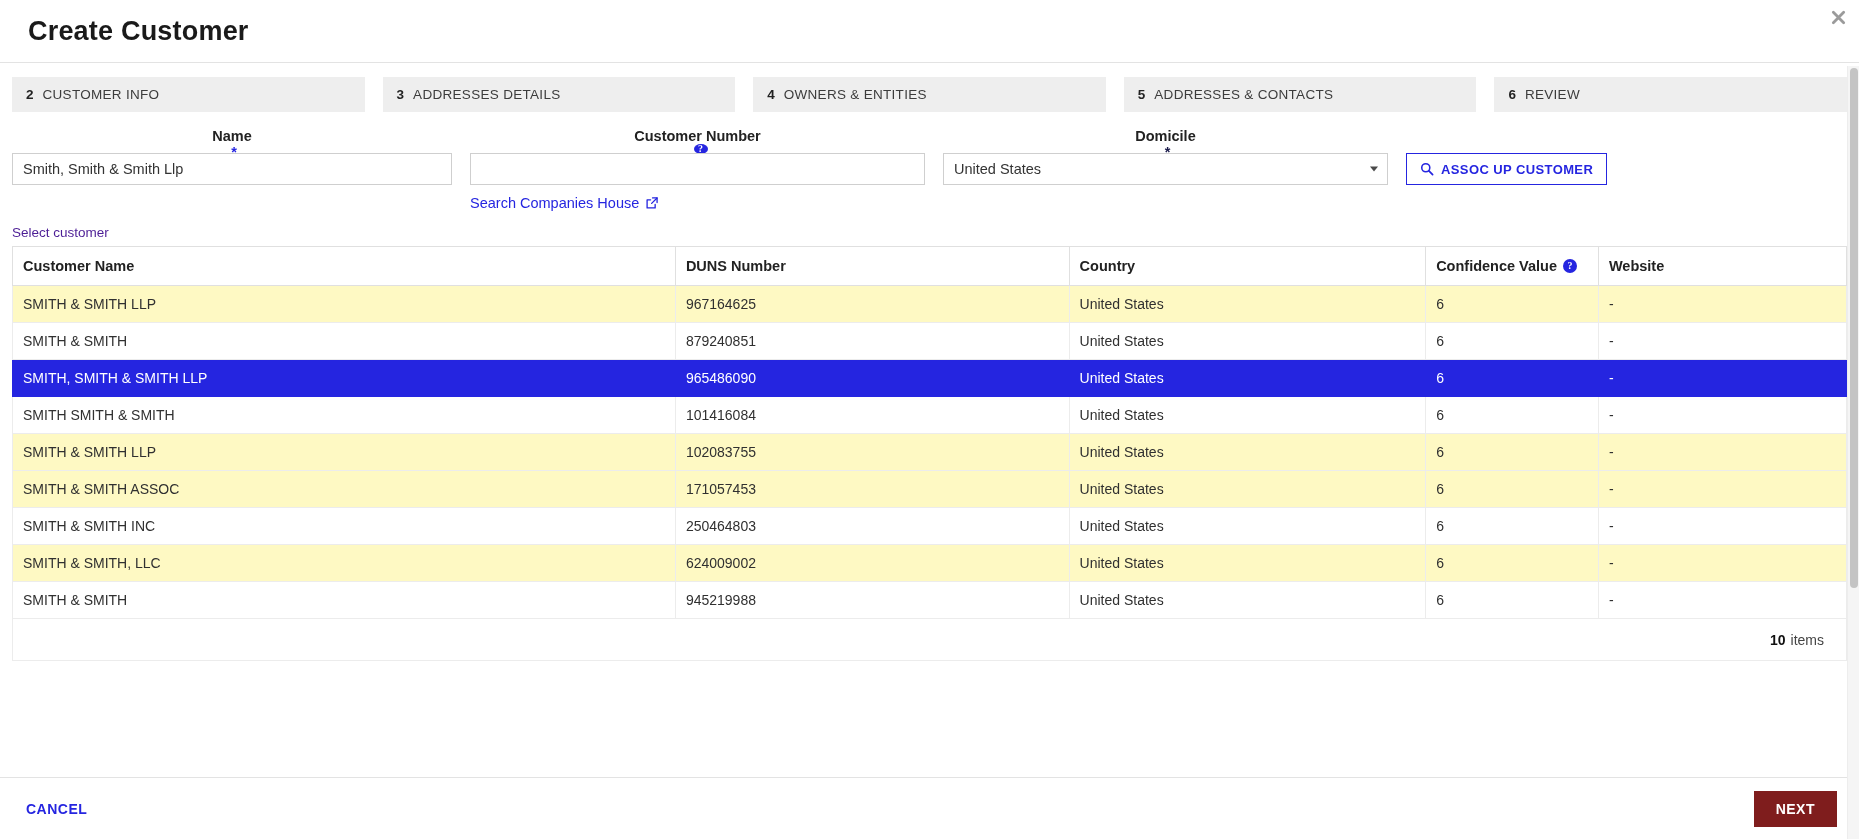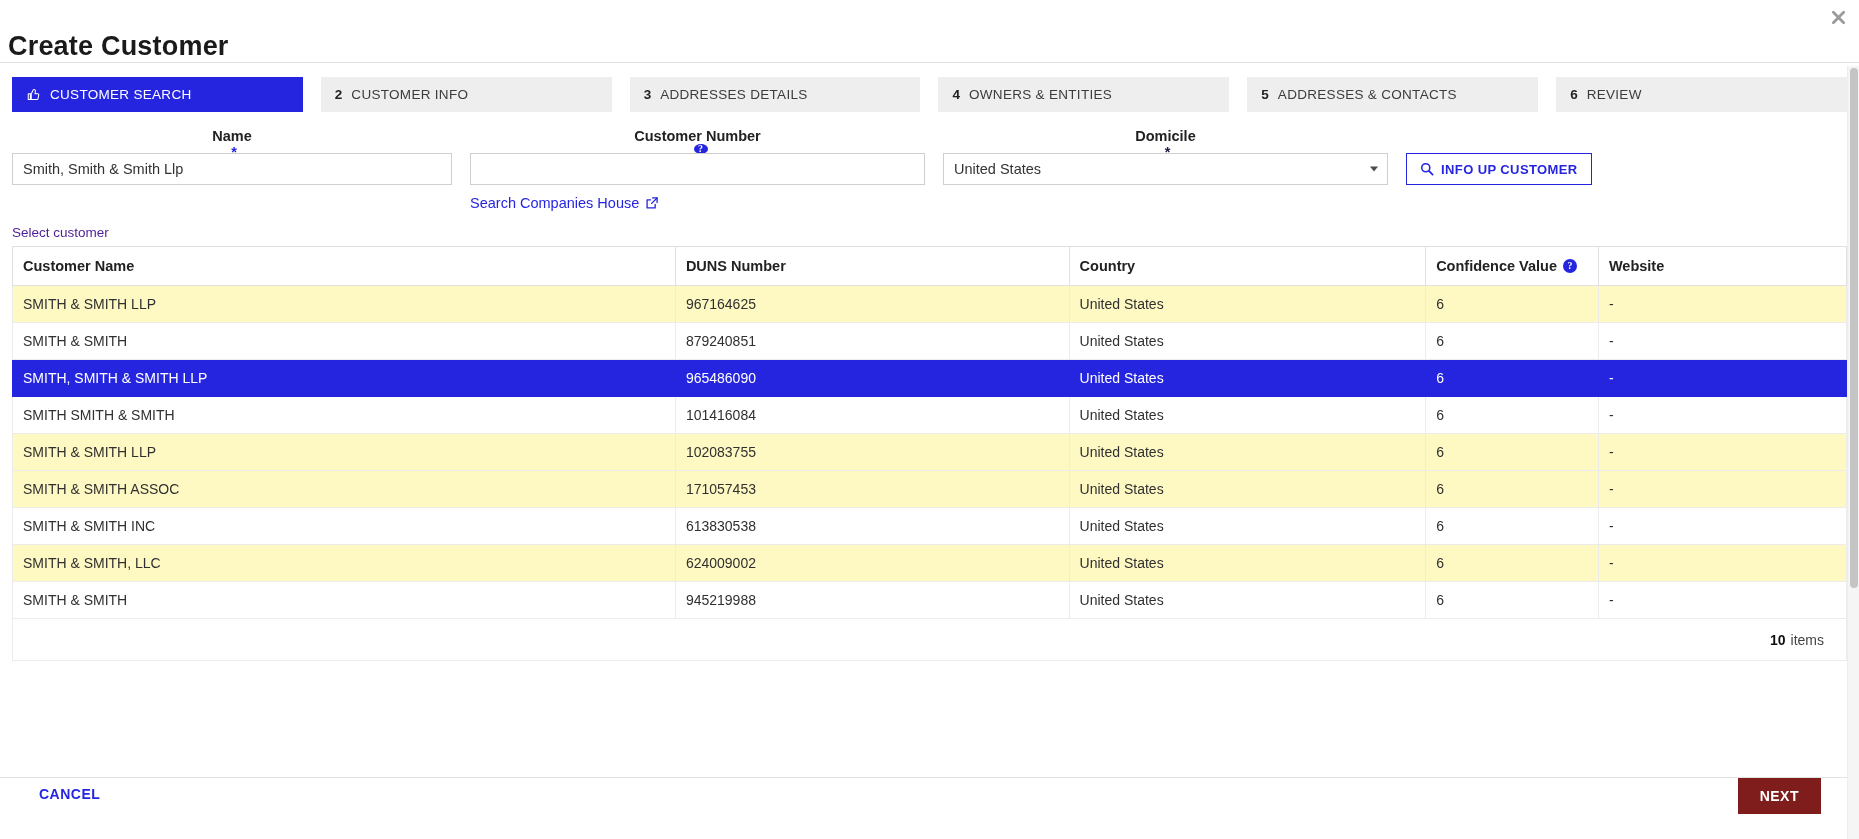--- a/index.html
+++ b/index.html
@@ -7,22 +7,22 @@
     width: 1859px; height: 839px;
     background: #ffffff;
     font-family: "Liberation Sans", sans-serif;
     overflow: hidden;
   }
   body { position: relative; }
 
   
   .titlebar {
     height: 62px;
-    display: flex; align-items: flex-end;
-    padding: 0 8px;
+    display: flex; align-items: center;
+    padding: 0 28px;
     position: relative;
   }
   .page-title {
     font-size: 27px;
     font-weight: bold;
     color: #1a1a1a;
     letter-spacing: .2px;
   }
   .close-icon {
     position: absolute;
@@ -227,25 +227,24 @@
     padding-left: 6px;
   }
   .table-footer b { margin-right: 5px; color: #111; }
 
   
   .bottom-rule {
     position: absolute; left: 0; right: 0; bottom: 61px;
     height: 1px; background: #e3e3e3;
   }
   .bottombar {
-    position: absolute; left: 0; right: 16px; bottom: 0;
+    position: absolute; left: 0; right: 0; bottom: 0;
     height: 61px;
-    display: flex; align-items: flex-start; justify-content: space-between;
+    display: flex; align-items: center; justify-content: space-between;
     padding: 0 22px;
-    margin-left: 13px;
   }
   .cancel-btn {
     background: none; border: none;
     color: #2525e0;
     font-size: 14px;
     font-weight: bold;
     letter-spacing: .5px;
     cursor: pointer;
     font-family: "Liberation Sans", sans-serif;
     padding: 8px 4px;
@@ -286,28 +285,20 @@
   <div class="close-icon">
     <svg width="15" height="15" viewBox="0 0 16 16" aria-hidden="true">
       <path d="M2.5 2.5 L13.5 13.5 M13.5 2.5 L2.5 13.5" stroke="#9b9b9b" stroke-width="3" stroke-linecap="round"></path>
     </svg>
   </div>
 </div>
 <div class="hrule"></div>
 
 <div class="tabs">
 
-  <div class="tab active">
-    <span class="tab-check-icon">
-      <svg width="15" height="15" viewBox="0 0 16 16" aria-hidden="true">
-        <path d="M5.6 7.3 L5.6 13.4 L11.6 13.4 C12.2 13.4 12.7 13 12.8 12.4 L13.6 8.6 C13.7 7.9 13.2 7.3 12.5 7.3 L9.6 7.3 L10.1 4.4 C10.2 3.5 9.5 2.6 8.6 2.6 C8.2 2.6 7.9 2.8 7.7 3.1 L5.6 7.3 Z M2.4 7.3 L4.6 7.3 L4.6 13.4 L2.4 13.4 Z" fill="none" stroke="#ffffff" stroke-width="1.1" stroke-linejoin="round"></path>
-      </svg>
-    </span>
-    <span class="label">CUSTOMER SEARCH</span>
-  </div>
 
   <div class="tab">
     <span class="num">2</span>
     <span class="label">CUSTOMER INFO</span>
   </div>
 
   <div class="tab">
     <span class="num">3</span>
     <span class="label">ADDRESSES DETAILS</span>
   </div>
@@ -357,21 +348,21 @@
     </div>
   </div>
 
   <button class="lookup-btn">
     <span class="mg">
       <svg width="14" height="14" viewBox="0 0 16 16" aria-hidden="true">
         <circle cx="6.6" cy="6.6" r="4.6" fill="none" stroke="#2525e0" stroke-width="1.8"></circle>
         <path d="M10.2 10.2 L14.4 14.4" stroke="#2525e0" stroke-width="2" stroke-linecap="round"></path>
       </svg>
     </span>
-    <span>INFO UP CUSTOMER</span>
+    <span>ASSOC UP CUSTOMER</span>
   </button>
 </div>
 
 <div class="companies-house-row">
   <div class="ch-spacer"></div>
   <a class="ch-link">
     <span>Search Companies House</span>
     <span class="ext">
       <svg width="14" height="14" viewBox="0 0 16 16" aria-hidden="true">
         <path d="M8.6 2.2 H13.8 V7.4" fill="none" stroke="#2525e0" stroke-width="1.5" stroke-linecap="round" stroke-linejoin="round"></path>
@@ -461,21 +452,21 @@
         </tr>
         <tr class="odd">
           <td>SMITH &amp; SMITH ASSOC</td>
           <td>171057453</td>
           <td>United States</td>
           <td>6</td>
           <td>-</td>
         </tr>
         <tr class="even">
           <td>SMITH &amp; SMITH INC</td>
-          <td>613830538</td>
+          <td>250464803</td>
           <td>United States</td>
           <td>6</td>
           <td>-</td>
         </tr>
         <tr class="odd">
           <td>SMITH &amp; SMITH, LLC</td>
           <td>624009002</td>
           <td>United States</td>
           <td>6</td>
           <td>-</td>

